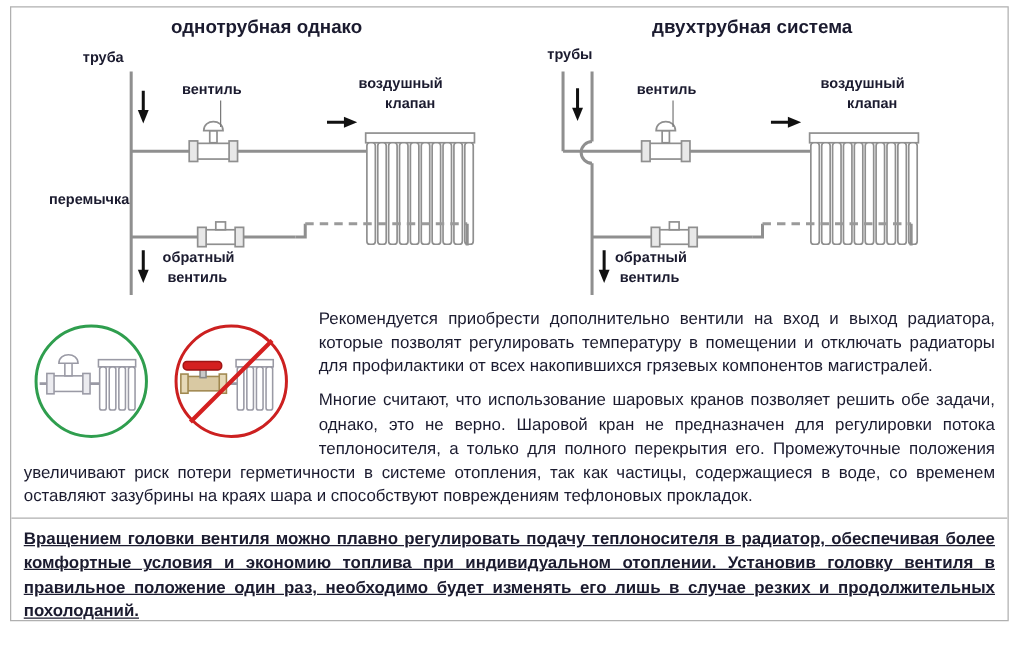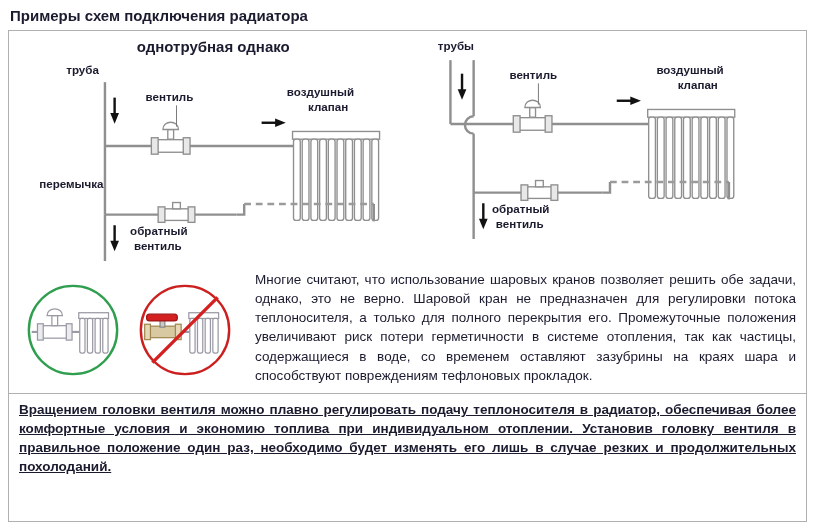--- a/index.html
+++ b/index.html
@@ -16,21 +16,20 @@
   .text-section p { margin:8px 0; }
   .icons-float { float:left; width:214px; height:112px; margin:4px 16px 4px 6px; display:flex; gap:16px; align-items:center; }
   .circle-icon { width:96px; height:96px; display:block; }
   .divider { border:0; border-top:1px solid #b0b0b0; margin:8px -10px 6px; }
   .bottom-note { font-size:13.5px; font-weight:bold; line-height:1.42; text-align:justify; margin:6px 0 0;text-decoration:underline; }
 </style>
 </head>
 <body>
 
 <div class="page">
-  <h1 class="page-title">Примеры схем подключения радиатора</h1>
 
   <div class="main-box">
 
     <div class="diagrams-row">
 
       <div class="diagram-col">
         <h2 class="diagram-heading">однотрубная однако</h2>
         <svg class="scheme" viewBox="0 0 380 212">
 
           <g stroke="#8f8f8f" stroke-width="2.5" fill="none">
@@ -87,20 +86,21 @@
           <text x="120" y="45" class="dlabel">вентиль</text>
           <text x="266" y="40" class="dlabel">воздушный</text>
           <text x="288" y="56" class="dlabel">клапан</text>
           <text x="10" y="136" class="dlabel">перемычка</text>
           <text x="104" y="184" class="dlabel">обратный</text>
           <text x="108" y="200" class="dlabel">вентиль</text>
         </svg>
       </div>
 
       <div class="diagram-col">
+        <h2 class="diagram-heading">двухтрубная система</h2>
         <svg class="scheme" viewBox="0 0 380 212">
 
           <g stroke="#8f8f8f" stroke-width="2.5" fill="none">
             <line x1="33" y1="26" x2="33" y2="92"></line>
             <line x1="33" y1="92" x2="238" y2="92"></line>
             <line x1="57" y1="26" x2="57" y2="84"></line>
             <path d="M 57,84 A 9,9 0 0 0 57,102"></path>
             <line x1="57" y1="102" x2="57" y2="211"></line>
             <line x1="57" y1="163" x2="190" y2="163"></line>
             <polyline points="190,163 198,163 198,152"></polyline>
@@ -190,20 +190,21 @@
               <rect x="54" y="32" width="31" height="6"></rect>
               <rect x="55" y="38" width="5.5" height="36" rx="2"></rect>
               <rect x="63" y="38" width="5.5" height="36" rx="2"></rect>
               <rect x="71" y="38" width="5.5" height="36" rx="2"></rect>
               <rect x="79" y="38" width="5.5" height="36" rx="2"></rect>
             </g>
           </g>
           <line x1="16" y1="84" x2="84" y2="16" stroke="#d42020" stroke-width="3.5"></line>
         </svg>
       </div>
+      <p>Рекомендуется приобрести дополнительно вентили на вход и выход радиатора, которые позволят регулировать температуру в помещении и отключать радиаторы для профилактики от всех накопившихся грязевых компонентов магистралей.</p>
       <p>Многие считают, что использование шаровых кранов позволяет решить обе задачи, однако, это не верно. Шаровой кран не предназначен для регулировки потока теплоносителя, а только для полного перекрытия его. Промежуточные положения увеличивают риск потери герметичности в системе отопления, так как частицы, содержащиеся в воде, со временем оставляют зазубрины на краях шара и способствуют повреждениям тефлоновых прокладок.</p>
     </div>
 
     <hr class="divider">
 
     <p class="bottom-note">Вращением головки вентиля можно плавно регулировать подачу теплоносителя в радиатор, обеспечивая более комфортные условия и экономию топлива при индивидуальном отоплении. Установив головку вентиля в правильное положение один раз, необходимо будет изменять его лишь в случае резких и продолжительных похолоданий.</p>
   </div>
 </div>
 
 </body></html>

